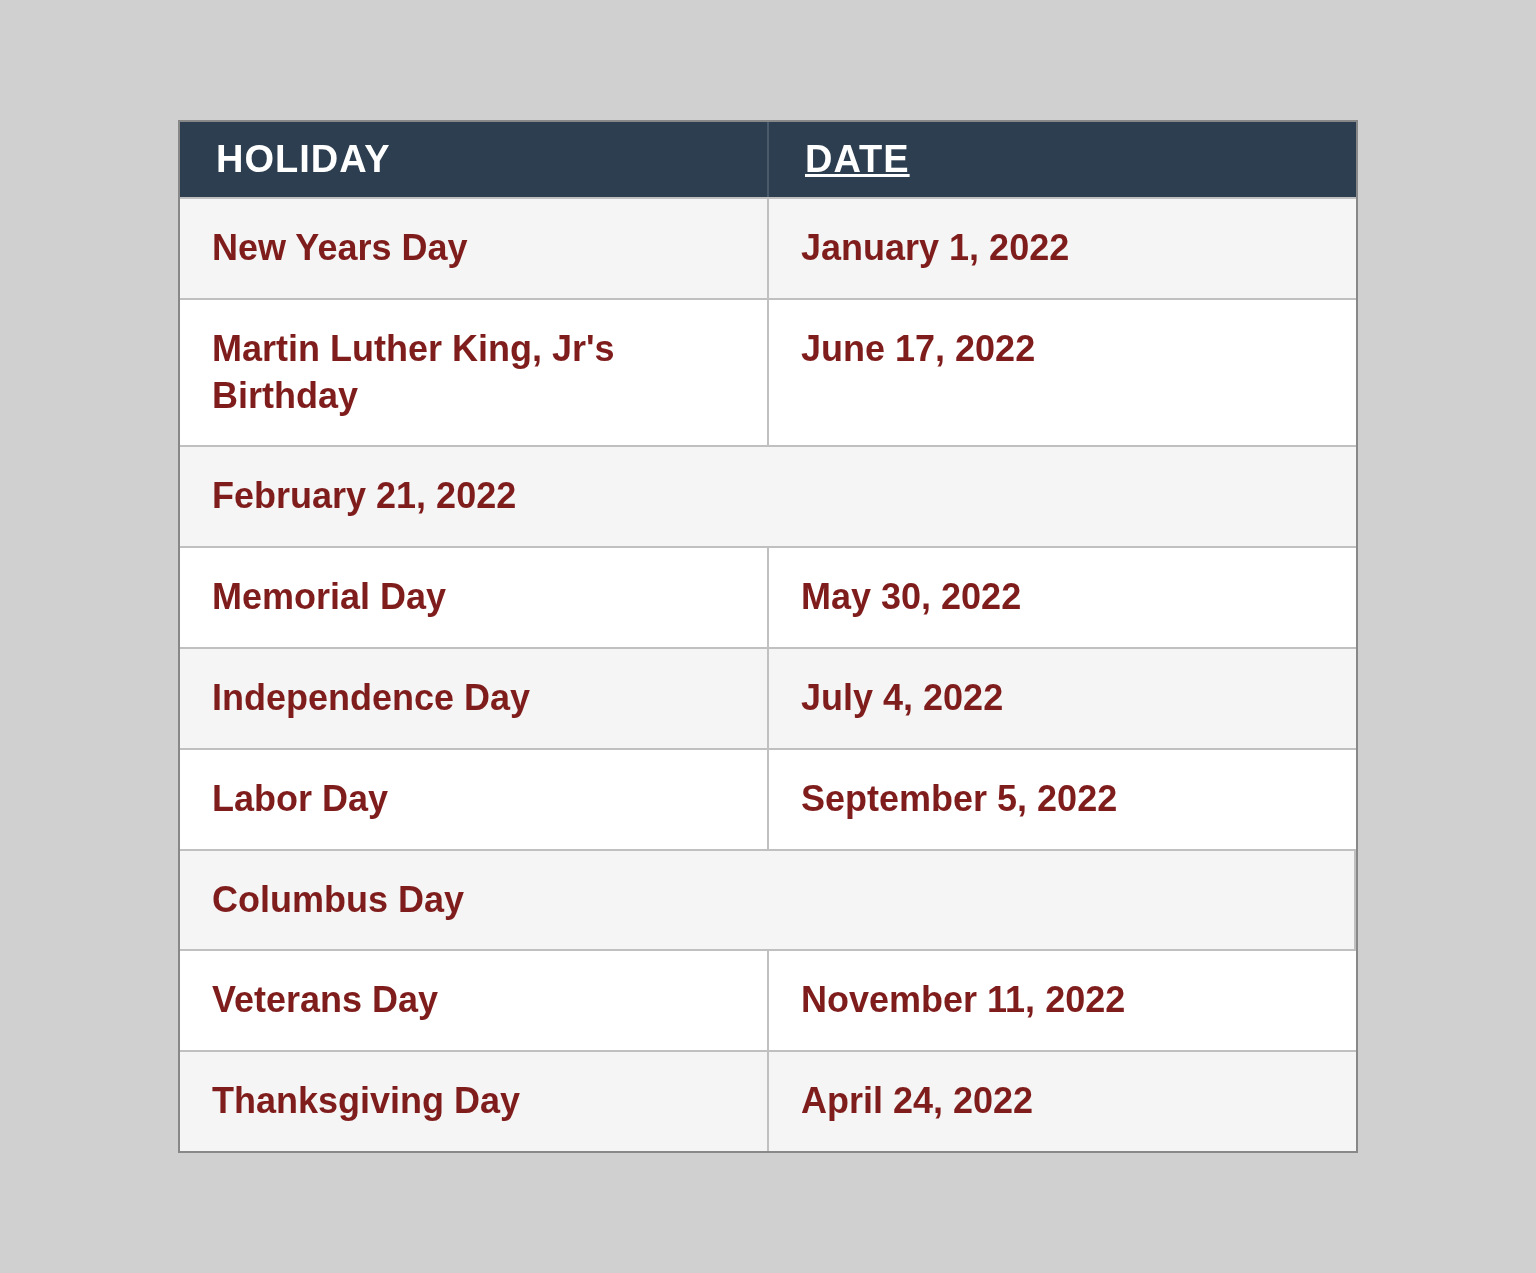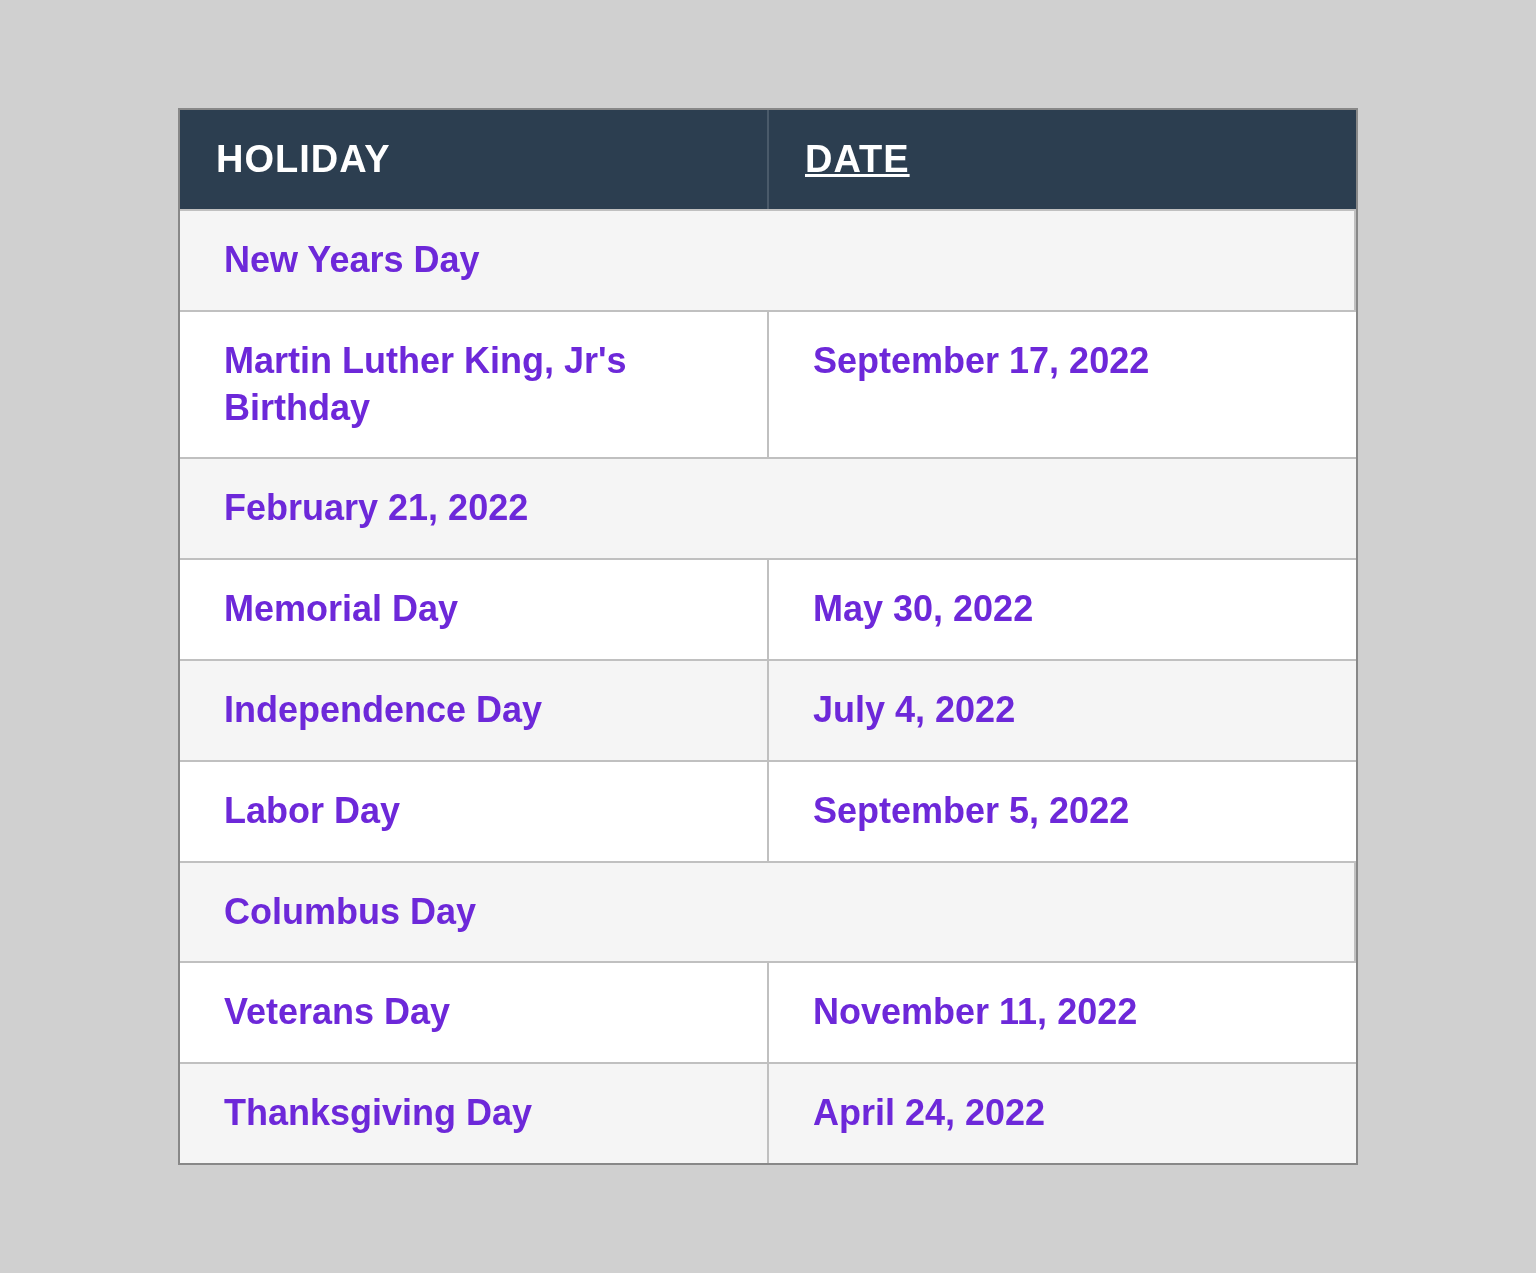--- a/index.html
+++ b/index.html
@@ -23,21 +23,21 @@
       border: 2px solid #888;
       background: #fff;
     }
 
     .table-header {
       display: flex;
       background-color: #2c3e50;
     }
 
     .header-cell {
-      padding: 28px 36px;
+      padding: 16px 36px;
       color: #ffffff;
       font-size: 38px;
       font-weight: 800;
       letter-spacing: 1px;
       text-transform: uppercase;
     }
 
     .col-holiday {
       flex: 1;
       border-right: 2px solid #4a5a6a;
@@ -55,24 +55,24 @@
 
     .table-row:nth-child(odd) {
       background-color: #f5f5f5;
     }
 
     .table-row:nth-child(even) {
       background-color: #ffffff;
     }
 
     .row-cell {
-      padding: 26px 44px;
+      padding: 26px 32px;
       font-size: 36px;
       font-weight: 700;
-      color: #6d28d9;
+      color: #7f1d1d;
       line-height: 1.3;
     }
 
     .row-cell.holiday-name {
       flex: 1;
       border-right: 2px solid #c0c0c0;
     }
 
     .row-cell.holiday-date {
       flex: 1;
@@ -82,24 +82,25 @@
 <body>
 
 <div class="table-container">
   <div class="table-header">
     <div class="header-cell col-holiday">HOLIDAY</div>
     <div class="header-cell col-date">DATE</div>
   </div>
   <div id="table-body">
       <div class="table-row">
         <div class="row-cell holiday-name">New Years Day</div>
+        <div class="row-cell holiday-date">January 1, 2022</div>
       </div>
       <div class="table-row">
         <div class="row-cell holiday-name">Martin Luther King, Jr's Birthday</div>
-        <div class="row-cell holiday-date">September 17, 2022</div>
+        <div class="row-cell holiday-date">June 17, 2022</div>
       </div>
       <div class="table-row">
         <div class="row-cell holiday-date">February 21, 2022</div>
       </div>
       <div class="table-row">
         <div class="row-cell holiday-name">Memorial Day</div>
         <div class="row-cell holiday-date">May 30, 2022</div>
       </div>
       <div class="table-row">
         <div class="row-cell holiday-name">Independence Day</div>

